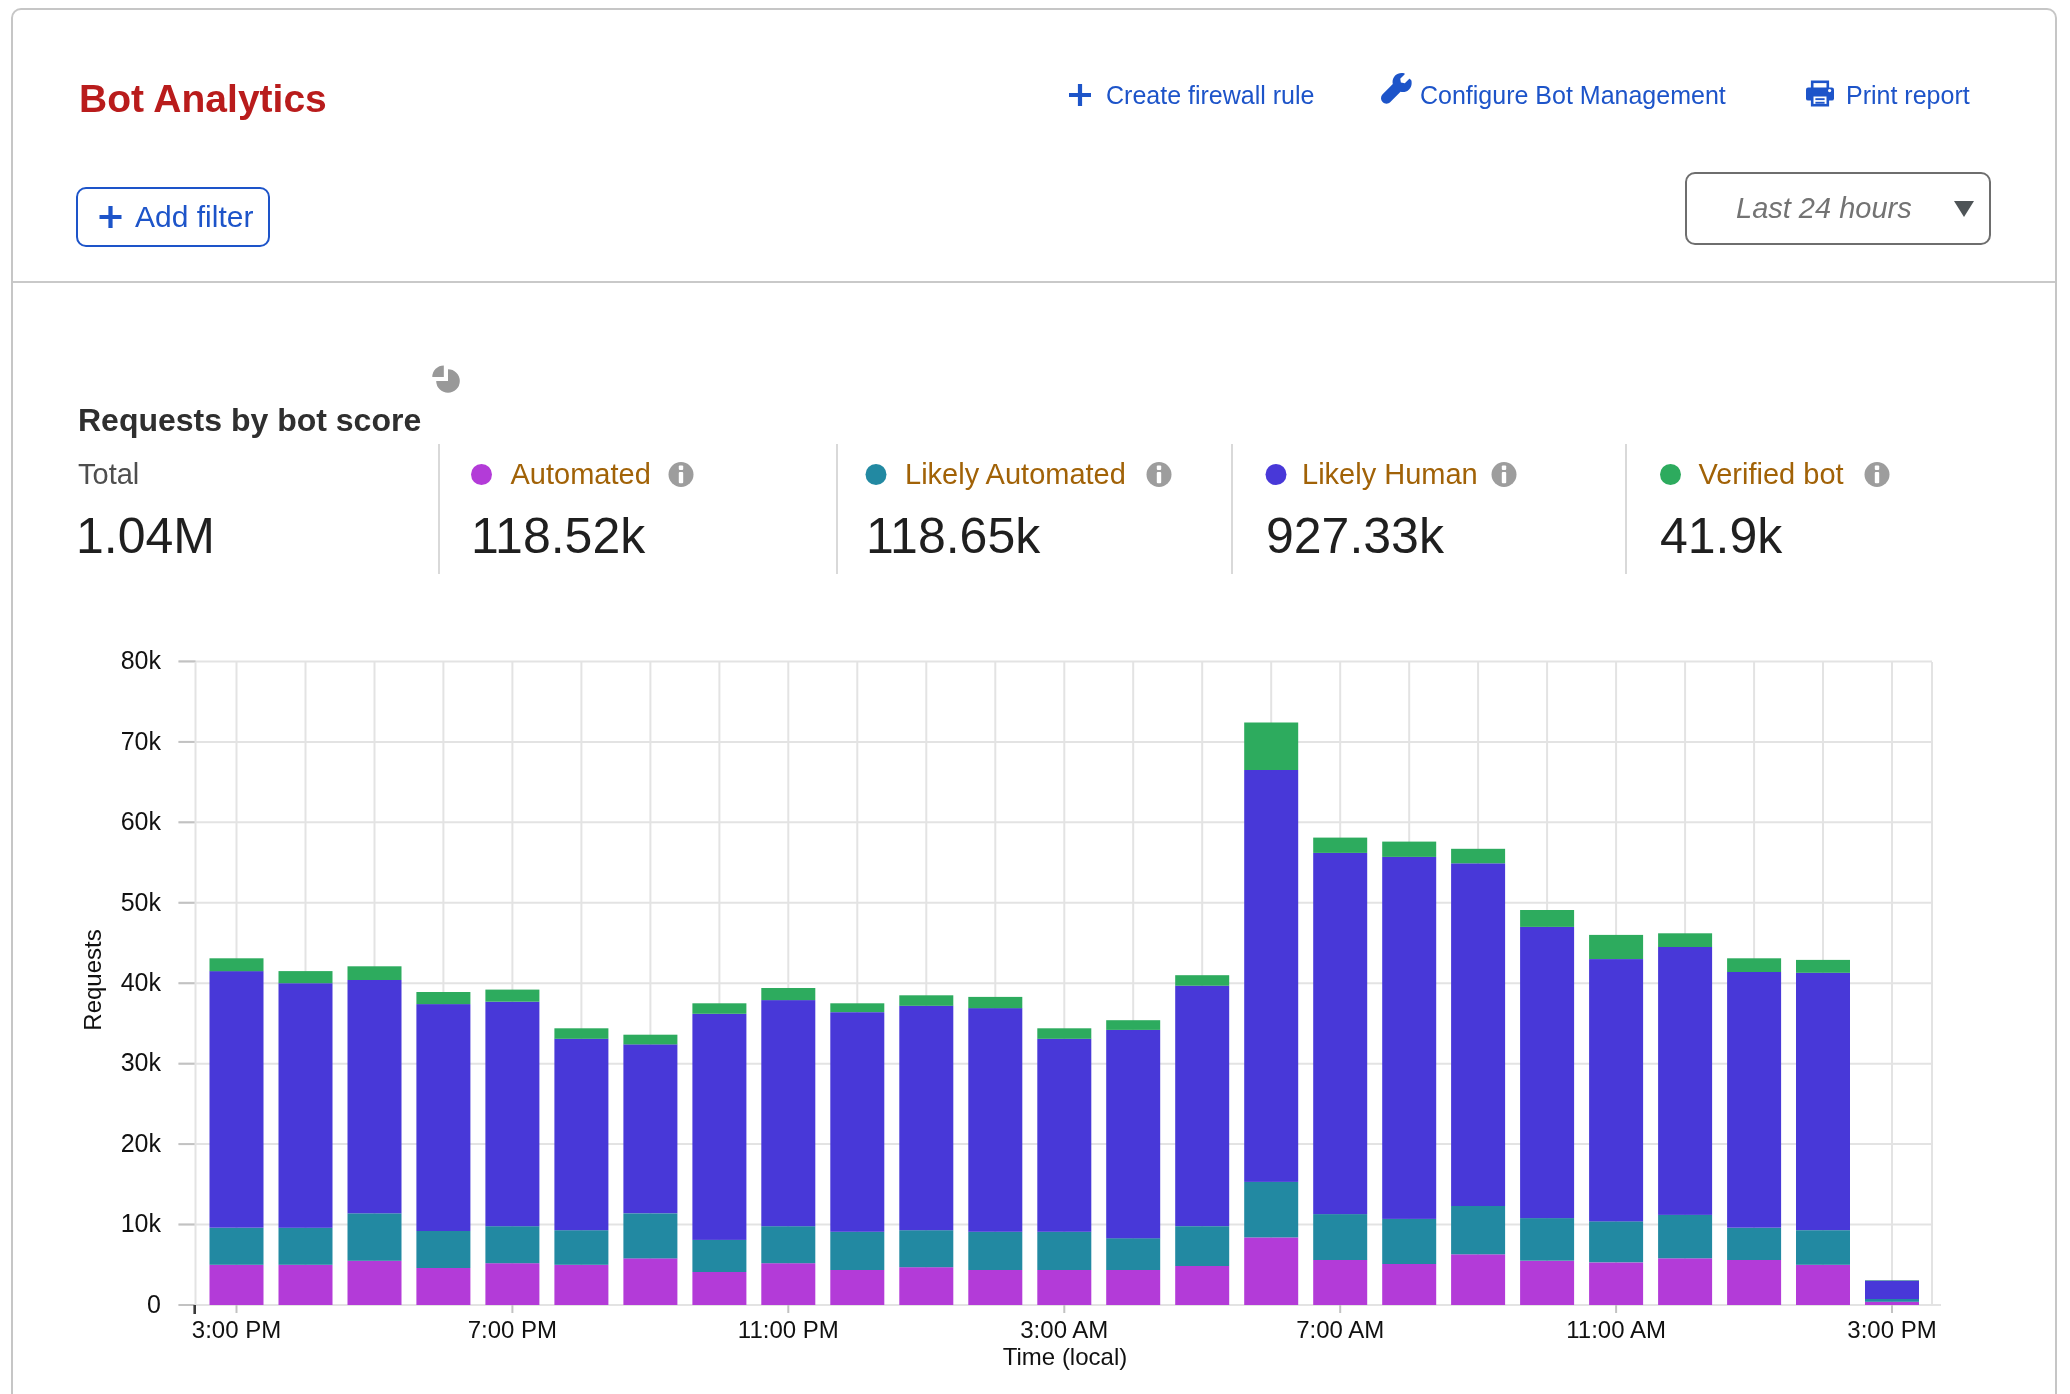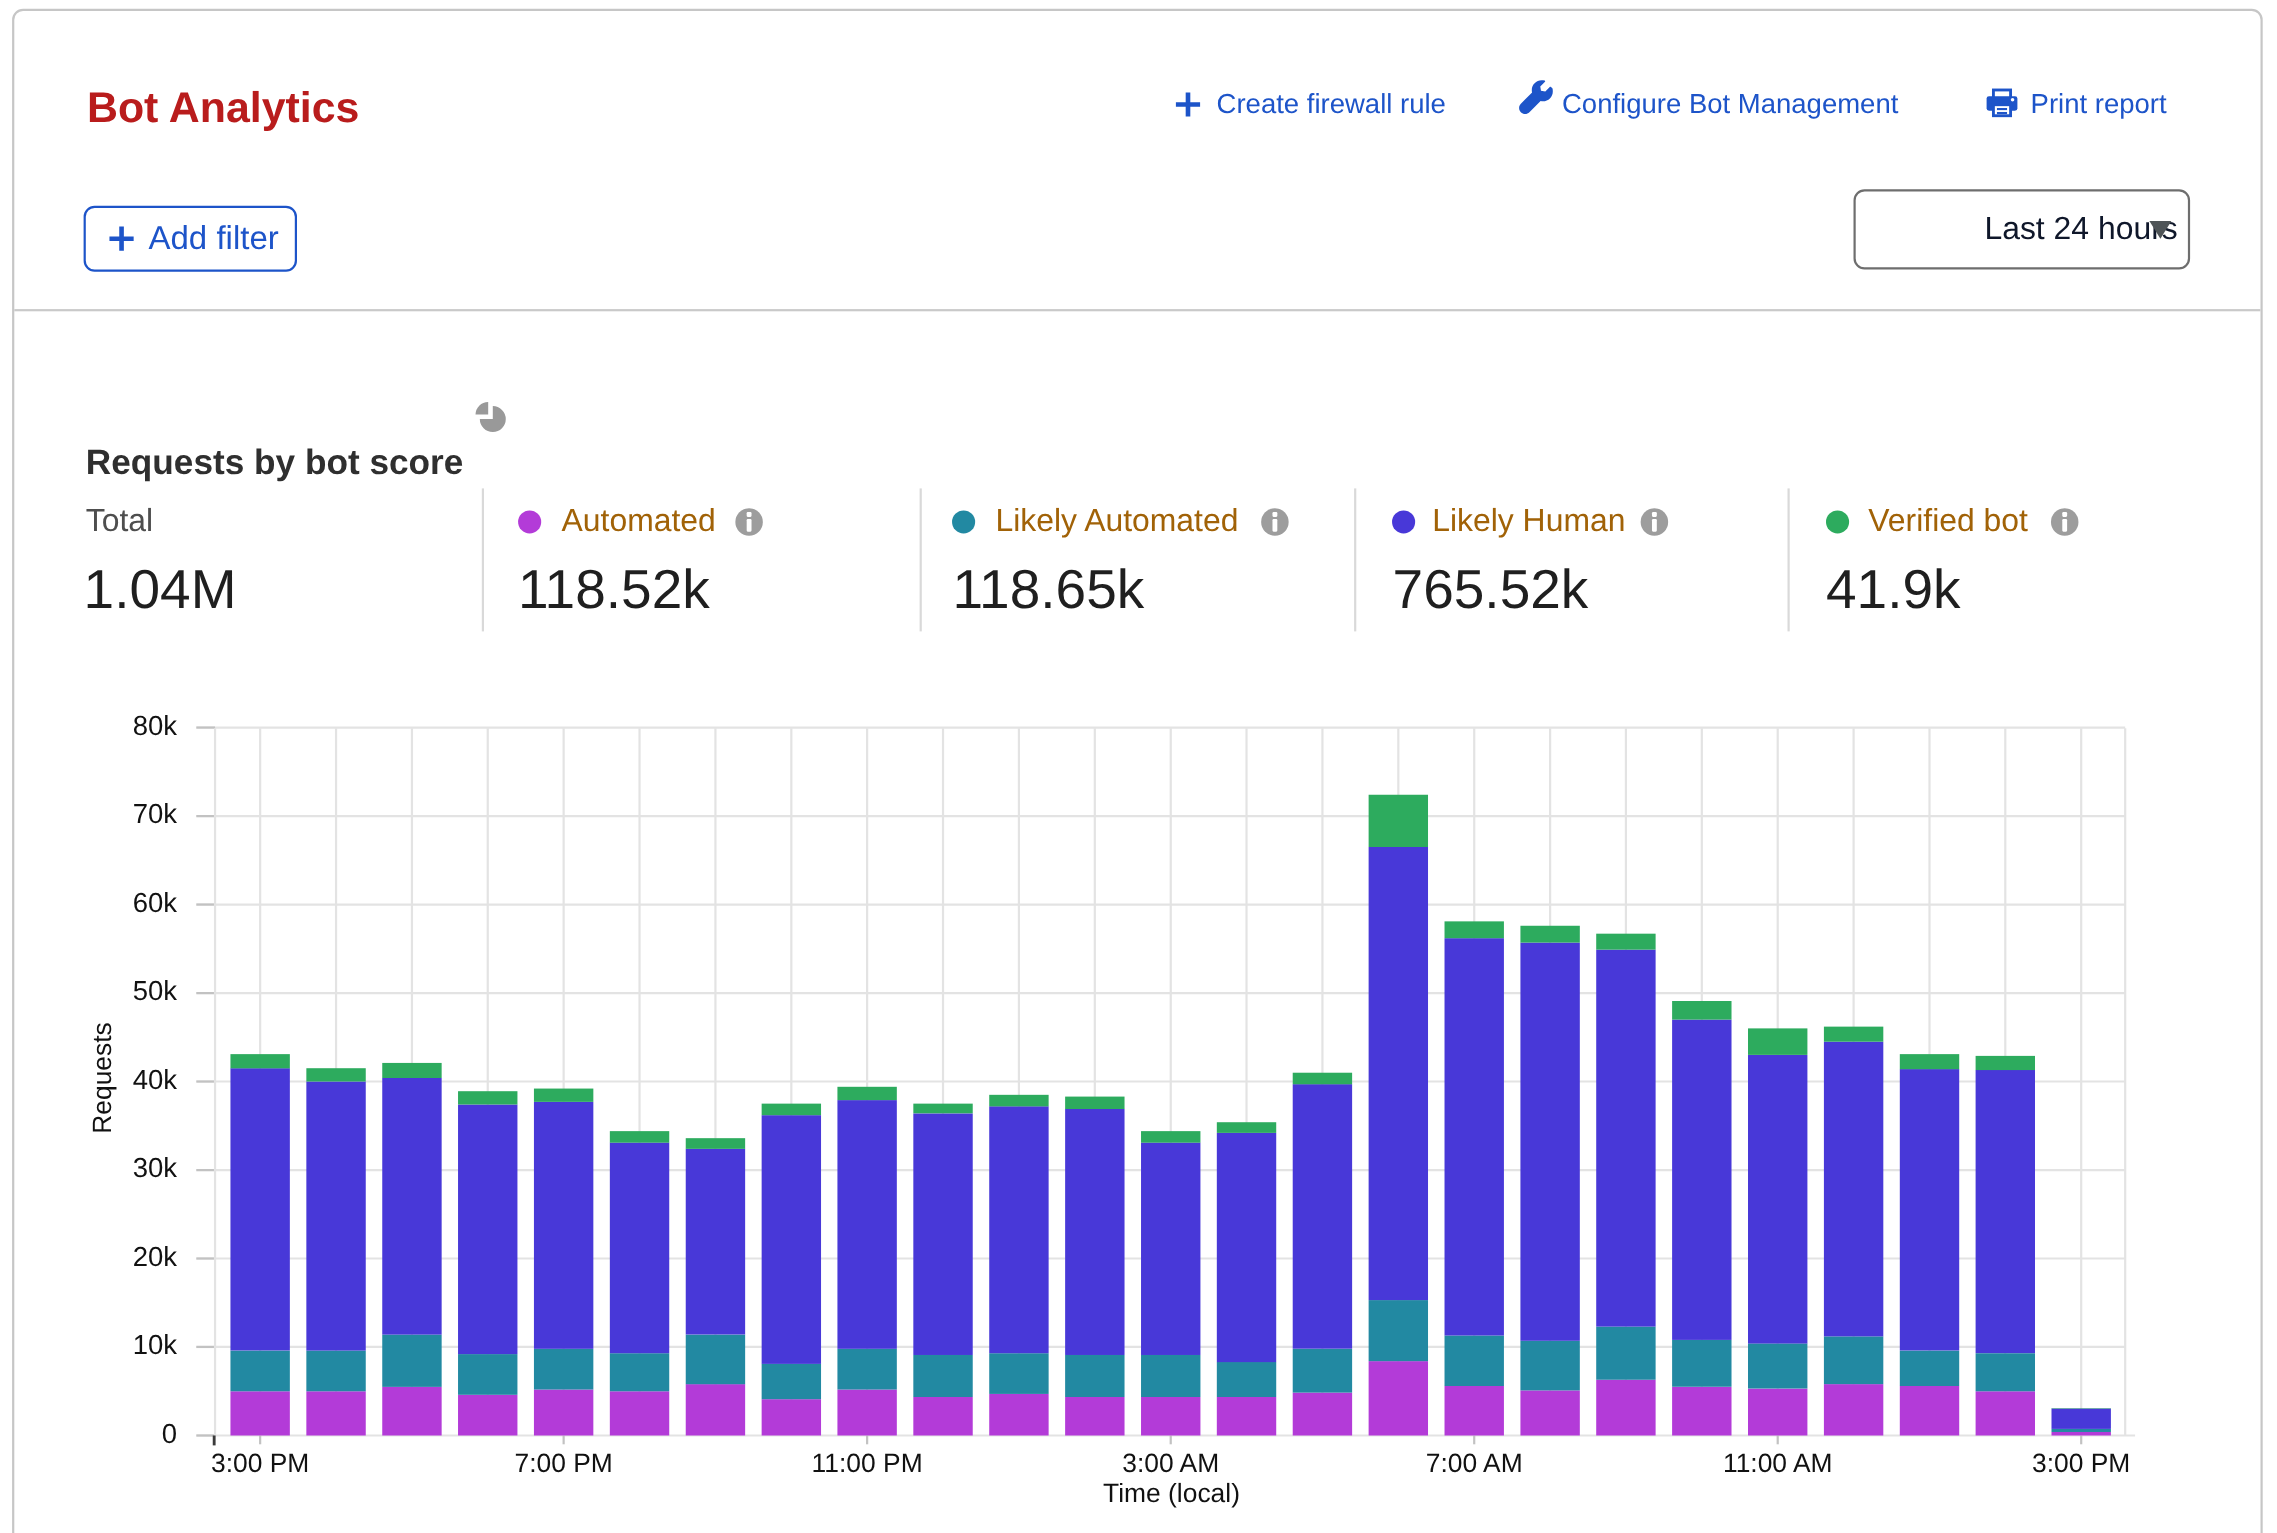--- a/index.html
+++ b/index.html
@@ -10,21 +10,21 @@
   .hdiv { position:absolute; left:13px; top:281px; width:2042px; height:0;
     border-top:2px solid #c9c9c9; }
   .title { position:absolute; left:79px; top:77px; font-size:39px; font-weight:bold;
     color:#b91c1c; }
   .link { position:absolute; top:81px; font-size:25px; color:#1d54c9; }
   .btn { position:absolute; left:76px; top:187px; width:194px; height:60px;
     border:2px solid #1d54c9; border-radius:10px; }
   .btntxt { position:absolute; left:135px; top:200px; font-size:30px; color:#1d54c9; }
   .dd { position:absolute; left:1685px; top:172px; width:306px; height:73px;
     border:2px solid #6e6e6e; border-radius:10px; }
-  .ddtxt { position:absolute; left:1804px; top:192px; font-size:29px; color:#0f172a; }
+  .ddtxt { position:absolute; left:1736px; top:192px; font-size:29px; color:#737373;font-style:italic; }
   .caret { position:absolute; left:1954px; top:201px; width:0; height:0;
     border-left:10.5px solid transparent; border-right:10.5px solid transparent;
     border-top:16px solid #4e5457; }
   .sect { position:absolute; left:78px; top:362px; font-size:32px; font-weight:bold; color:#2f2f2f;margin-top:40px; }
   .slabel { position:absolute; top:458px; font-size:29px; color:#a16207; }
   .slabel.gray { color:#4e4e4e; }
   .sval { position:absolute; top:507px; font-size:50px; font-weight:normal; color:#1f1f1f; }
   .vdiv { position:absolute; top:444px; height:130px; width:2px; background:#d9d9d9; }
   svg.overlay { position:absolute; left:0; top:0; }
 </style>
@@ -45,21 +45,21 @@
 <div class="slabel gray" style="left:78px">Total</div>
 <div class="sval" style="left:76px">1.04M</div>
 <div class="vdiv" style="left:437.5px"></div>
 <div class="slabel" style="left:510.5px">Automated</div>
 <div class="sval" style="left:471px">118.52k</div>
 <div class="vdiv" style="left:836.0px"></div>
 <div class="slabel" style="left:905px">Likely Automated</div>
 <div class="sval" style="left:866px">118.65k</div>
 <div class="vdiv" style="left:1231.0px"></div>
 <div class="slabel" style="left:1302px">Likely Human</div>
-<div class="sval" style="left:1266px">765.52k</div>
+<div class="sval" style="left:1266px">927.33k</div>
 <div class="vdiv" style="left:1625.0px"></div>
 <div class="slabel" style="left:1698.5px">Verified bot</div>
 <div class="sval" style="left:1660px">41.9k</div>
 <svg class="overlay" width="2070" height="1394" viewBox="0 0 2070 1394">
   <g transform="translate(1080,95)">
       <path d="M-2.1,-11 h4.2 v8.9 H11 v4.2 H2.1 V11 h-4.2 V2.1 H-11 v-4.2 h8.9 Z" fill="#1d54c9"></path>
     </g>
   <path d="M507.73 109.1c-2.24-9.03-13.54-12.09-20.12-5.51l-74.36 74.36-67.88-11.31-11.31-67.88 74.36-74.36c6.62-6.62 3.43-17.9-5.66-20.16C387.76.67 371.99 0 356 0c-86.02 0-155.6 69.58-155.6 155.6 0 12.74 1.66 25.05 4.57 36.93L27.88 369.59c-37.17 37.17-37.17 97.44 0 134.61s97.44 37.17 134.61 0l177.06-177.06c11.88 2.91 24.19 4.57 36.93 4.57 86.02 0 155.6-69.58 155.6-155.6 0-15.99-.67-31.76-4.35-47.01z" fill="#1d54c9" transform="translate(1381,73) scale(0.0576)"></path>
   <rect x="1812.2" y="81.8" width="15.6" height="8.5" fill="#fff" stroke="#1d54c9" stroke-width="2.6"></rect>
     <rect x="1806" y="87.4" width="28" height="13.2" rx="2.2" fill="#1d54c9"></rect>

